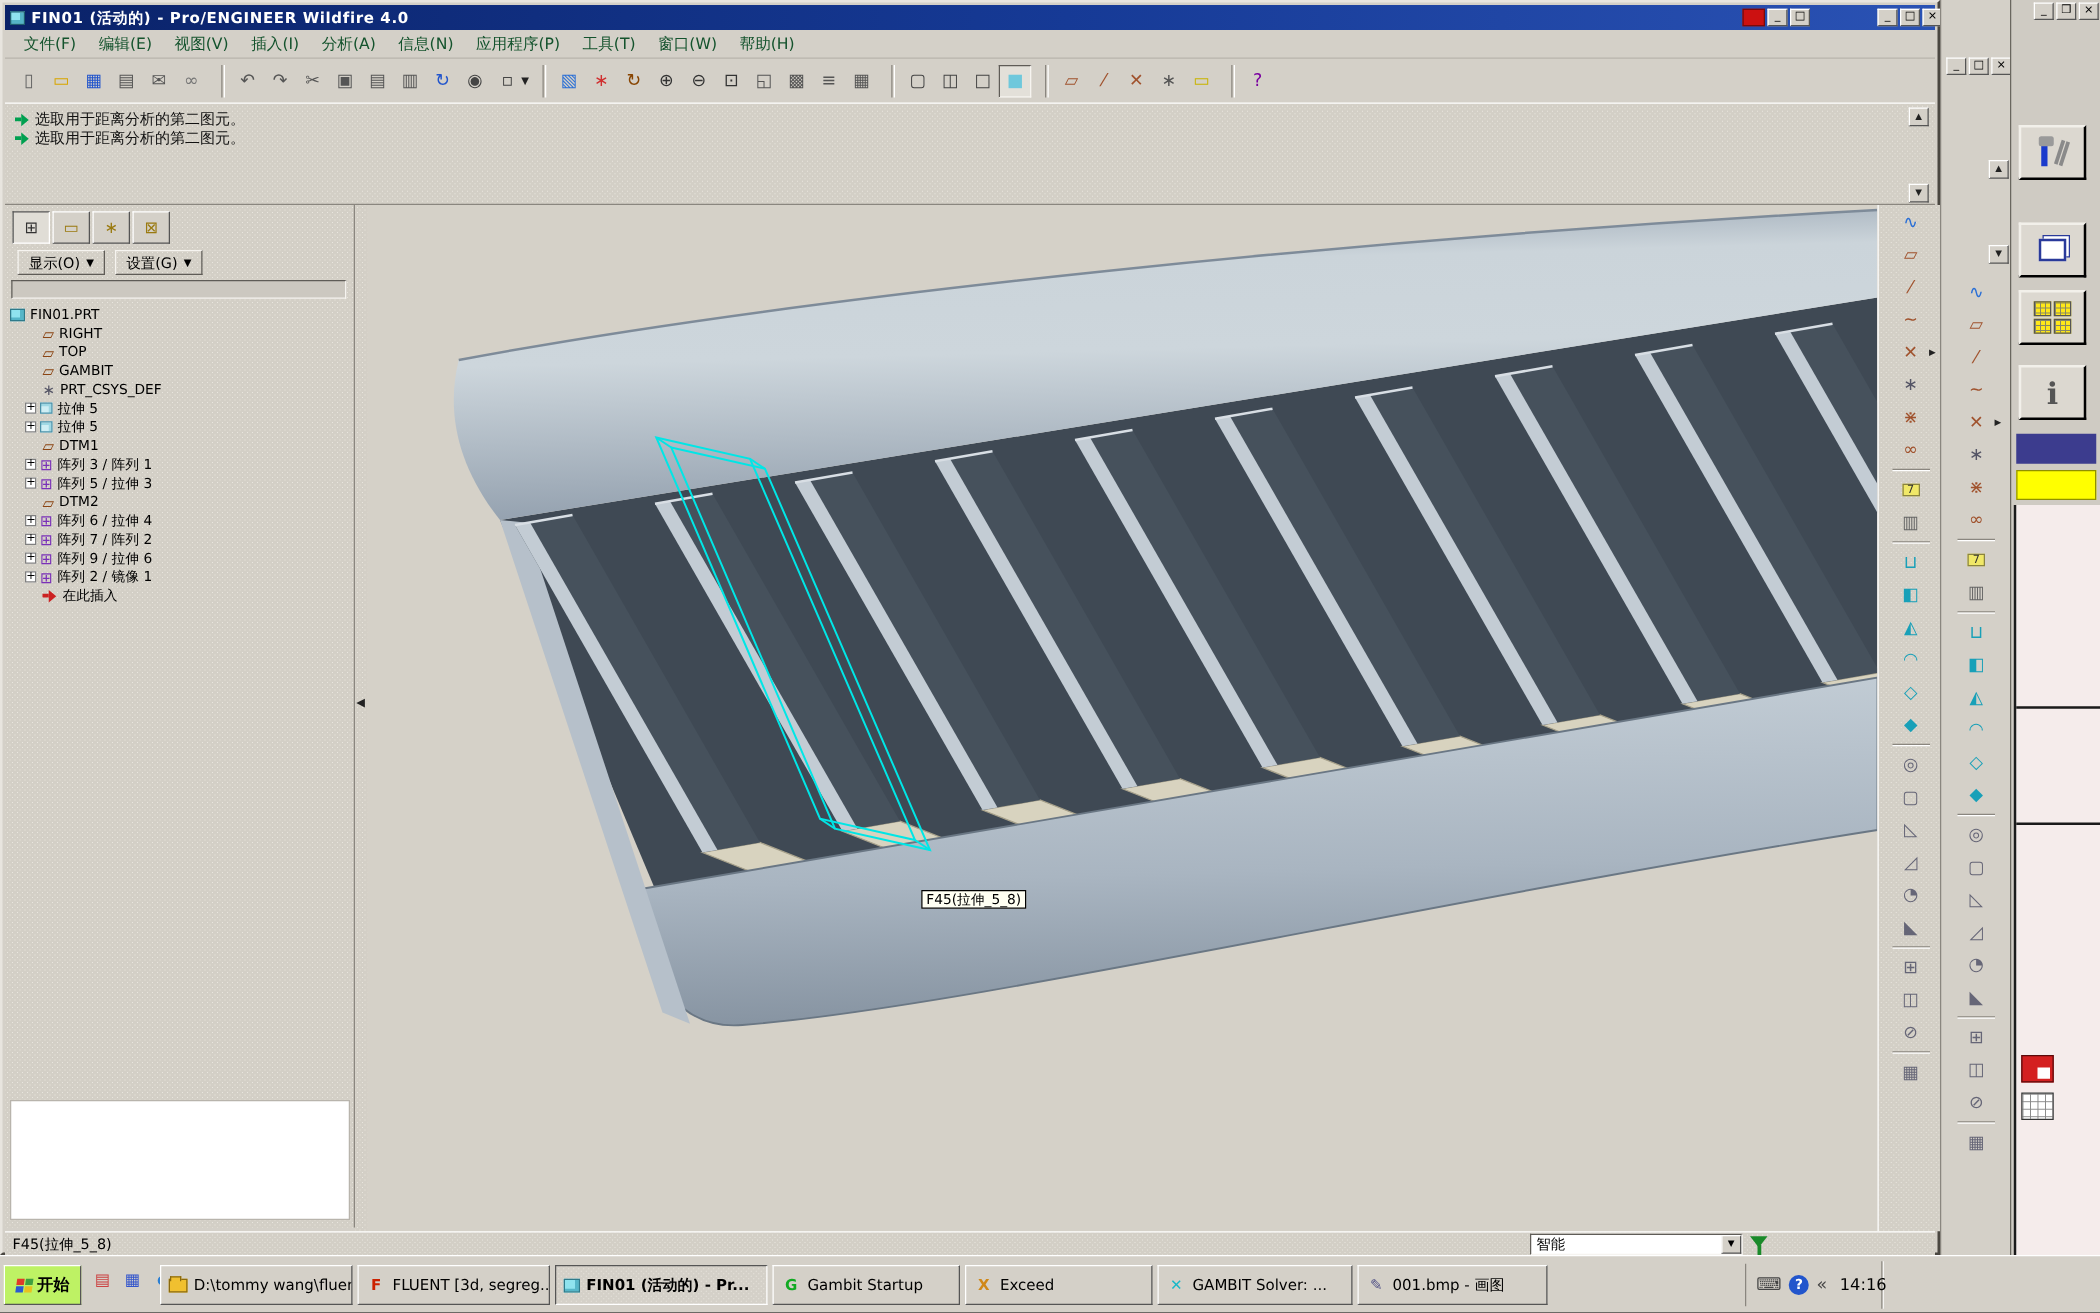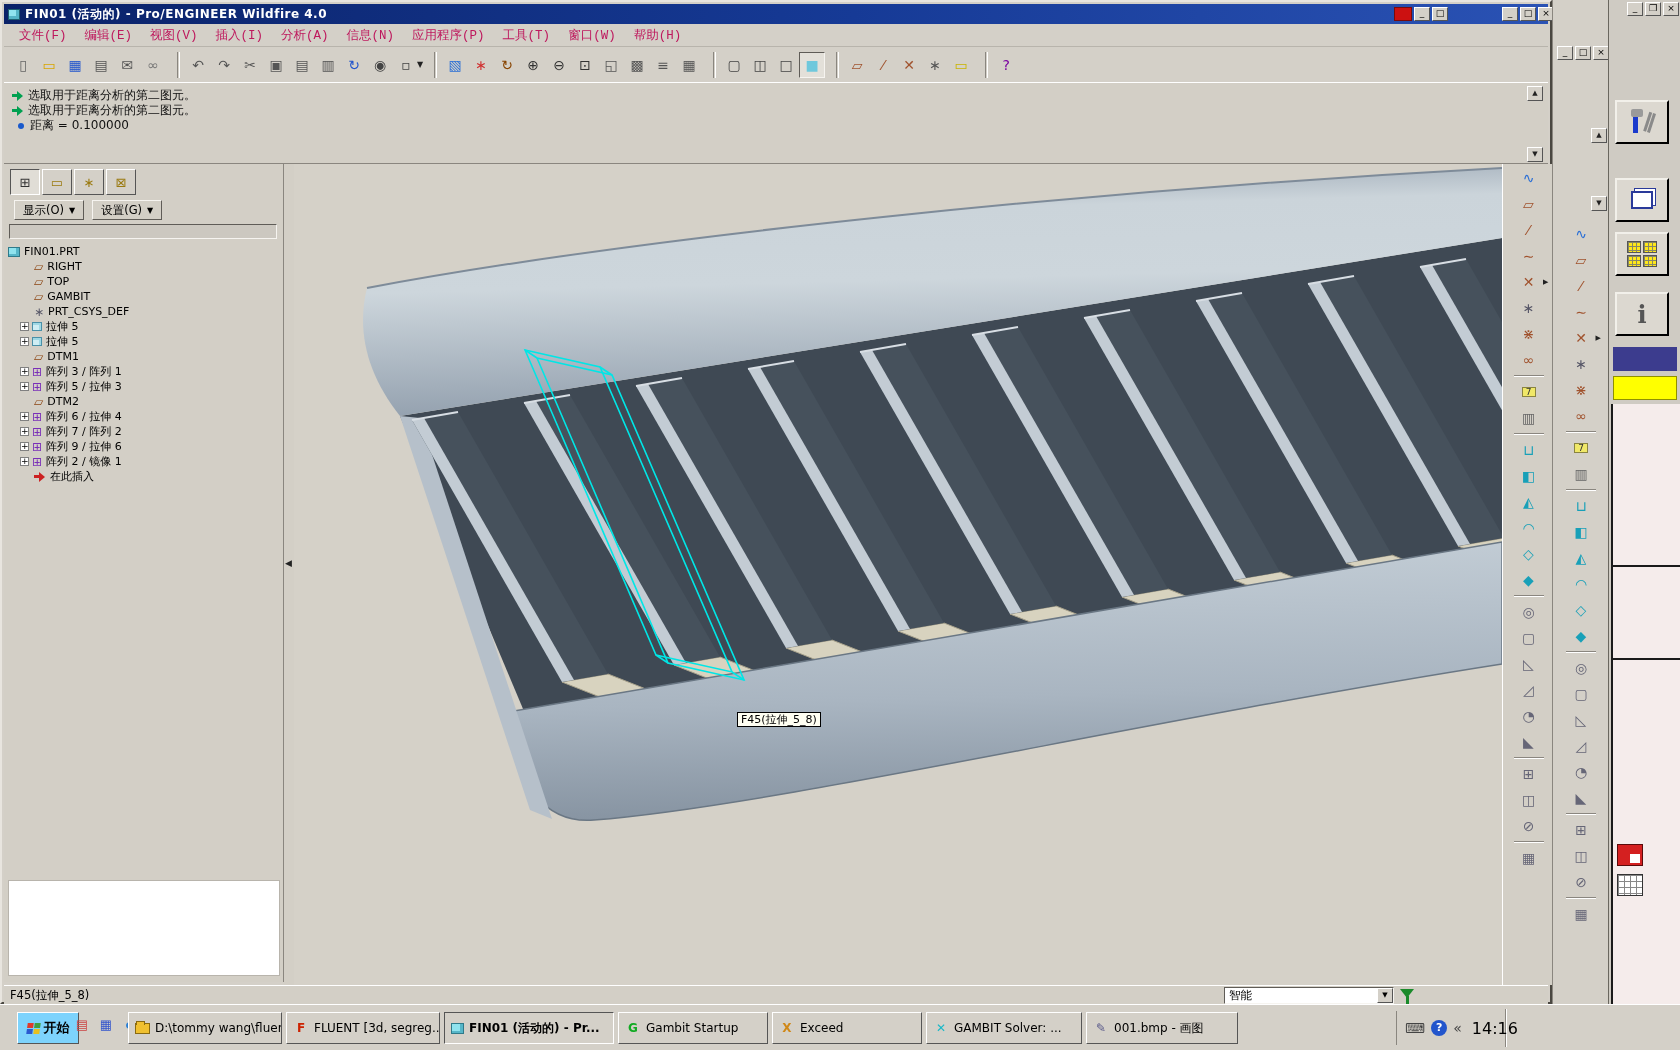--- a/index.html
+++ b/index.html
@@ -13,21 +13,21 @@
   #main-window{position:absolute;left:0;top:0;width:1552px;height:1004px;border:2px solid;border-color:#e8e5df #4a4741 #4a4741 #e8e5df;background:#d4d0c8;}
   #titlebar{position:absolute;left:2px;top:2px;right:2px;height:20px;background:linear-gradient(90deg,#0a2268 0%,#163a96 55%,#2a52b4 100%);display:flex;align-items:center;padding:0 4px;color:#fff;}
   #title-icon{width:12px;height:11px;background:#8fe3ee;border:1px solid #1e5e6e;box-shadow:inset -3px -3px 0 #54b4c6;margin-right:5px;}
   #title-text{font-size:12px;font-weight:bold;letter-spacing:.5px;white-space:nowrap;}
   .tb-btn{width:16px;height:14px;background:#d4d0c8;border:1px solid;border-color:#fff #555 #555 #fff;font-size:9px;line-height:11px;text-align:center;color:#000;margin-left:2px;}
   #title-extra{position:absolute;left:1390px;top:3px;display:flex;}
   #title-red-badge{width:18px;height:14px;background:#cc1111;border:1px solid #7a0a0a;}
   #title-controls{position:absolute;left:1496px;top:3px;display:flex;}
 
   #menubar{position:absolute;left:2px;top:22px;right:2px;height:23px;display:flex;align-items:center;padding-left:6px;border-bottom:1px solid #b8b4ac;}
-  .menu-item{font-size:12.5px;color:#be185d;padding:2px 9px;white-space:nowrap;font-family:Liberation Mono, monospace;}
+  .menu-item{font-size:12.5px;color:#14532d;padding:2px 9px;white-space:nowrap;}
 
   #toolbar{position:absolute;left:2px;top:45px;right:2px;height:35px;display:flex;align-items:center;padding-left:6px;}
   .tgroup{display:flex;align-items:center;margin-right:6px;}
   .vsep{width:3px;height:26px;border-left:1px solid #8a867f;border-right:1px solid #fff;margin:0 5px;}
   .tbtn{width:26px;height:26px;display:flex;align-items:center;justify-content:center;font-size:14px;color:#333;position:relative;}
   .tbtn.pressed{border:1px solid;border-color:#5f5c57 #f6f4f0 #f6f4f0 #5f5c57;background:#e3e0d9;}
   .caret{font-size:8px;color:#222;margin-left:-2px;}
 
   #message-area{position:absolute;left:2px;top:80px;right:2px;height:82px;border-top:1px solid #fff;border-bottom:1px solid #8a867f;padding:5px 4px 0 6px;overflow:hidden;}
   .msg-line{display:flex;align-items:center;height:15px;font-size:12px;color:#111;}
@@ -106,35 +106,35 @@
   .ggrid{display:grid;grid-template-columns:14px 14px;grid-gap:2px;}
   .ggrid span{width:14px;height:12px;background:#ffe818;border:1px solid #555;background-image:linear-gradient(#886 1px,transparent 1px),linear-gradient(90deg,#886 1px,transparent 1px);background-size:4px 4px;}
   .ginfo{font-family:"DejaVu Serif",serif;font-size:24px;font-weight:bold;color:#555;}
   .gtools{position:relative;width:26px;height:26px;}
   .gtools::before{content:"";position:absolute;left:4px;top:6px;width:5px;height:18px;background:#1a3acc;}
   .gtools::after{content:"";position:absolute;left:2px;top:0;width:12px;height:8px;background:#9a9a9a;border-radius:2px;}
   .gtools .plier{position:absolute;right:2px;top:4px;width:3px;height:20px;background:#8a8a8a;transform:rotate(18deg);box-shadow:-4px 0 0 #8a8a8a;}
 
   
   #taskbar{position:absolute;left:0;top:1004px;width:1680px;height:46px;background:#d4d0c8;border-top:1px solid #fff;}
-  #start-button{position:absolute;left:3px;top:7px;width:62px;height:32px;display:flex;align-items:center;justify-content:center;background:#7dd3fc;border:1px solid;border-color:#fff #555 #555 #fff;font-weight:bold;font-size:13px;margin-left:14px;}
+  #start-button{position:absolute;left:3px;top:7px;width:62px;height:32px;display:flex;align-items:center;justify-content:center;background:#bef264;border:1px solid;border-color:#fff #555 #555 #fff;font-weight:bold;font-size:13px;}
   .winflag{display:grid;grid-template-columns:6px 6px;grid-gap:1px;margin-right:4px;transform:skewX(-8deg);}
   .winflag span{width:6px;height:5px;}
   #quick-launch{position:absolute;left:72px;top:9px;display:flex;align-items:center;}
   .ql-icon{width:20px;height:20px;margin-right:4px;display:flex;align-items:center;justify-content:center;font-size:13px;font-weight:bold;}
   .task-btn{position:absolute;top:7px;height:32px;background:#d4d0c8;border:1px solid;border-color:#fff #555 #555 #fff;display:flex;align-items:center;padding:0 6px;font-size:12px;white-space:nowrap;overflow:hidden;}
   .task-btn.pressed{border-color:#555 #fff #fff #555;background-image:radial-gradient(#e9e6df 22%,transparent 24%),radial-gradient(#e9e6df 22%,transparent 24%);background-size:4px 4px;background-position:0 0,2px 2px;font-weight:bold;}
   .task-icon{margin-right:5px;flex:0 0 auto;display:inline-flex;align-items:center;justify-content:center;width:16px;height:14px;font-size:12px;font-weight:bold;}
   .ti-folder{position:relative;width:15px;height:11px;background:#f0c030;border:1px solid #8a6a10;}
   .ti-folder::before{content:"";position:absolute;left:0;top:-3px;width:7px;height:3px;background:#f0c030;border:1px solid #8a6a10;border-bottom:none;}
   .ti-cube{width:13px;height:11px;background:#8fe3ee;border:1px solid #2f7a8a;box-shadow:inset -3px -2px 0 #56b6c8;}
   #tray{position:absolute;left:1396px;top:6px;height:34px;display:flex;align-items:center;border-left:1px solid #8a867f;padding-left:8px;}
   .tray-icon{margin-right:6px;font-size:14px;color:#444;}
   .help-chip{width:16px;height:16px;border-radius:50%;background:#2255cc;color:#fff;font-size:11px;font-weight:bold;text-align:center;line-height:16px;}
-  #clock{font-size:16px;margin-left:4px;}
+  #clock{font-size:13px;margin-left:4px;}
   #tb-end-sep{position:absolute;left:1505px;top:4px;height:38px;border-left:1px solid #8a867f;border-right:1px solid #fff;}
 </style>
 </head>
 <body>
 
 <div id="screen">
 
   <div id="main-window" class="dither">
 
     <div id="titlebar">
@@ -293,24 +293,20 @@
 
     <div id="message-area" class="dither">
       <div id="msg-lines">
           <div class="msg-line">
             <span class="msg-arrow"></span>
             <span>选取用于距离分析的第二图元。</span>
           </div>
           <div class="msg-line">
             <span class="msg-arrow"></span>
             <span>选取用于距离分析的第二图元。</span>
-          </div>
-          <div class="msg-line">
-            <span class="msg-dot"></span>
-            <span>距离 = 0.100000</span>
           </div>
         </div>
       <div id="msg-scroll">
         <span class="scr-btn" style="top:0">▲</span>
         <span class="scr-btn" style="top:61px">▼</span>
       </div>
     </div>
 
     <div id="navigator" class="dither">
       <div id="nav-tabs">

